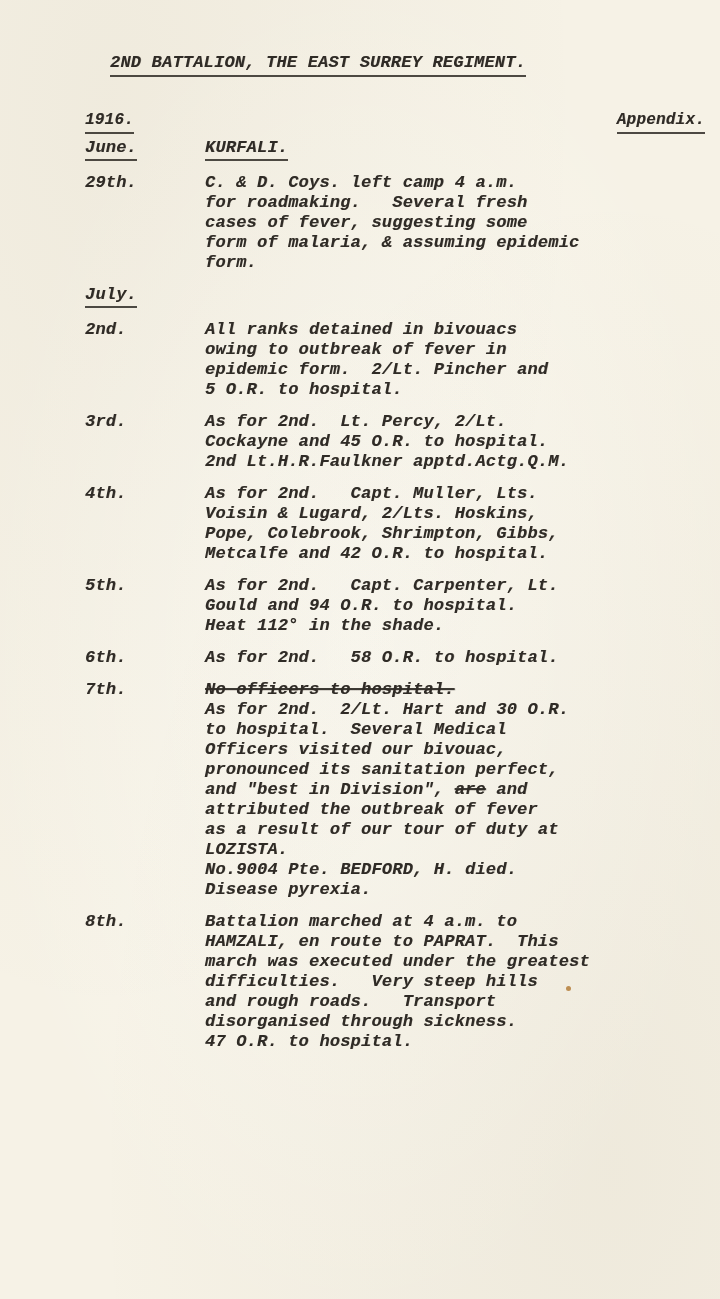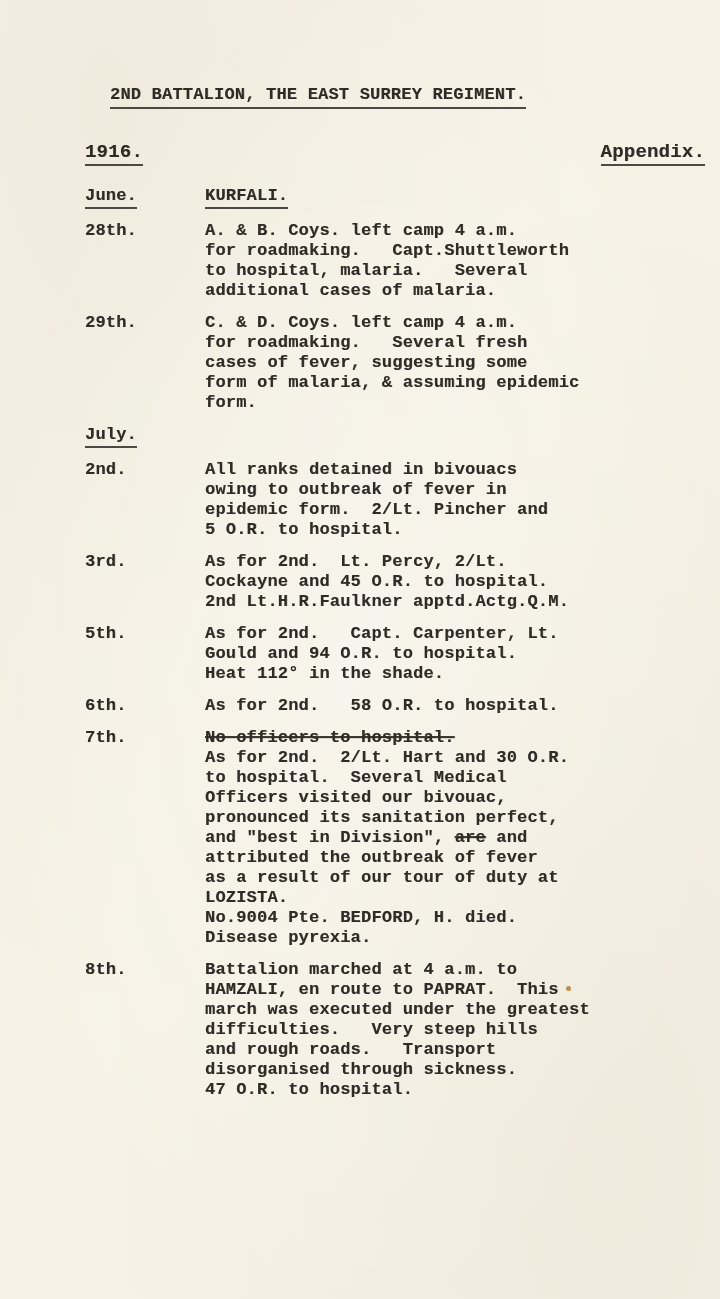--- a/index.html
+++ b/index.html
@@ -17,21 +17,22 @@
       #f6f2e6;
     font-family: "Liberation Mono", "DejaVu Sans Mono", monospace;
     color: #2f2b26;
     position: relative;
   }
   .paper {
     position: relative;
     box-sizing: border-box;
     width: 720px;
     height: 1299px;
-    padding: 84px 15px 10px 85px;
+    padding: 52px 15px 10px 85px;
+    font-style: italic;
   }
   .typewriter {
     font-weight: bold;
     text-shadow: 0.4px 0.4px 0.6px rgba(60,52,44,0.45);
     letter-spacing: 0.2px;
   }
   .title-line {
     margin-left: 25px;
     font-size: 17px;
     line-height: 22px;
@@ -40,25 +41,25 @@
   .u {
     display: inline-block;
     border-bottom: 2px solid rgba(47,43,38,0.85);
     padding-bottom: 1px;
   }
   .meta-row {
     margin-top: 32px;
     display: flex;
     justify-content: space-between;
     align-items: baseline;
-    font-size: 19px;
+    font-size: 16px;
     line-height: 22px;
   }
   .entries {
-    margin-top: 20px;
+    margin-top: 4px;
     font-size: 17px;
   }
   .row {
     display: flex;
     margin-bottom: 12px;
   }
   .row .date {
     flex: 0 0 120px;
     line-height: 20px;
     white-space: pre;
@@ -98,27 +99,20 @@
     <span class="u">1916.</span>
     <span class="u">Appendix.</span>
   </div>
 
   <div class="entries">
       <div class="row">
         <div class="date"><span class="u">June.</span></div>
         <div class="text"><span class="u">KURFALI.</span></div>
       </div>
       <div class="row">
-        <div class="date"><span>28th.</span></div>
-        <div class="text"><span>A. &amp; B. Coys. left camp 4 a.m.
-for roadmaking.   Capt.Shuttleworth
-to hospital, malaria.   Several
-additional cases of malaria.</span></div>
-      </div>
-      <div class="row">
         <div class="date"><span>29th.</span></div>
         <div class="text"><span>C. &amp; D. Coys. left camp 4 a.m.
 for roadmaking.   Several fresh
 cases of fever, suggesting some
 form of malaria, &amp; assuming epidemic
 form.</span></div>
       </div>
       <div class="row">
         <div class="date"><span class="u">July.</span></div>
         <div class="text"></div>
@@ -128,20 +122,27 @@
         <div class="text"><span>All ranks detained in bivouacs
 owing to outbreak of fever in
 epidemic form.  2/Lt. Pincher and
 5 O.R. to hospital.</span></div>
       </div>
       <div class="row">
         <div class="date"><span>3rd.</span></div>
         <div class="text"><span>As for 2nd.  Lt. Percy, 2/Lt.
 Cockayne and 45 O.R. to hospital.
 2nd Lt.H.R.Faulkner apptd.Actg.Q.M.</span></div>
+      </div>
+      <div class="row">
+        <div class="date"><span>4th.</span></div>
+        <div class="text"><span>As for 2nd.   Capt. Muller, Lts.
+Voisin &amp; Lugard, 2/Lts. Hoskins,
+Pope, Colebrook, Shrimpton, Gibbs,
+Metcalfe and 42 O.R. to hospital.</span></div>
       </div>
       <div class="row">
         <div class="date"><span>5th.</span></div>
         <div class="text"><span>As for 2nd.   Capt. Carpenter, Lt.
 Gould and 94 O.R. to hospital.
 Heat 112° in the shade.</span></div>
       </div>
       <div class="row">
         <div class="date"><span>6th.</span></div>
         <div class="text"><span>As for 2nd.   58 O.R. to hospital.</span></div>

